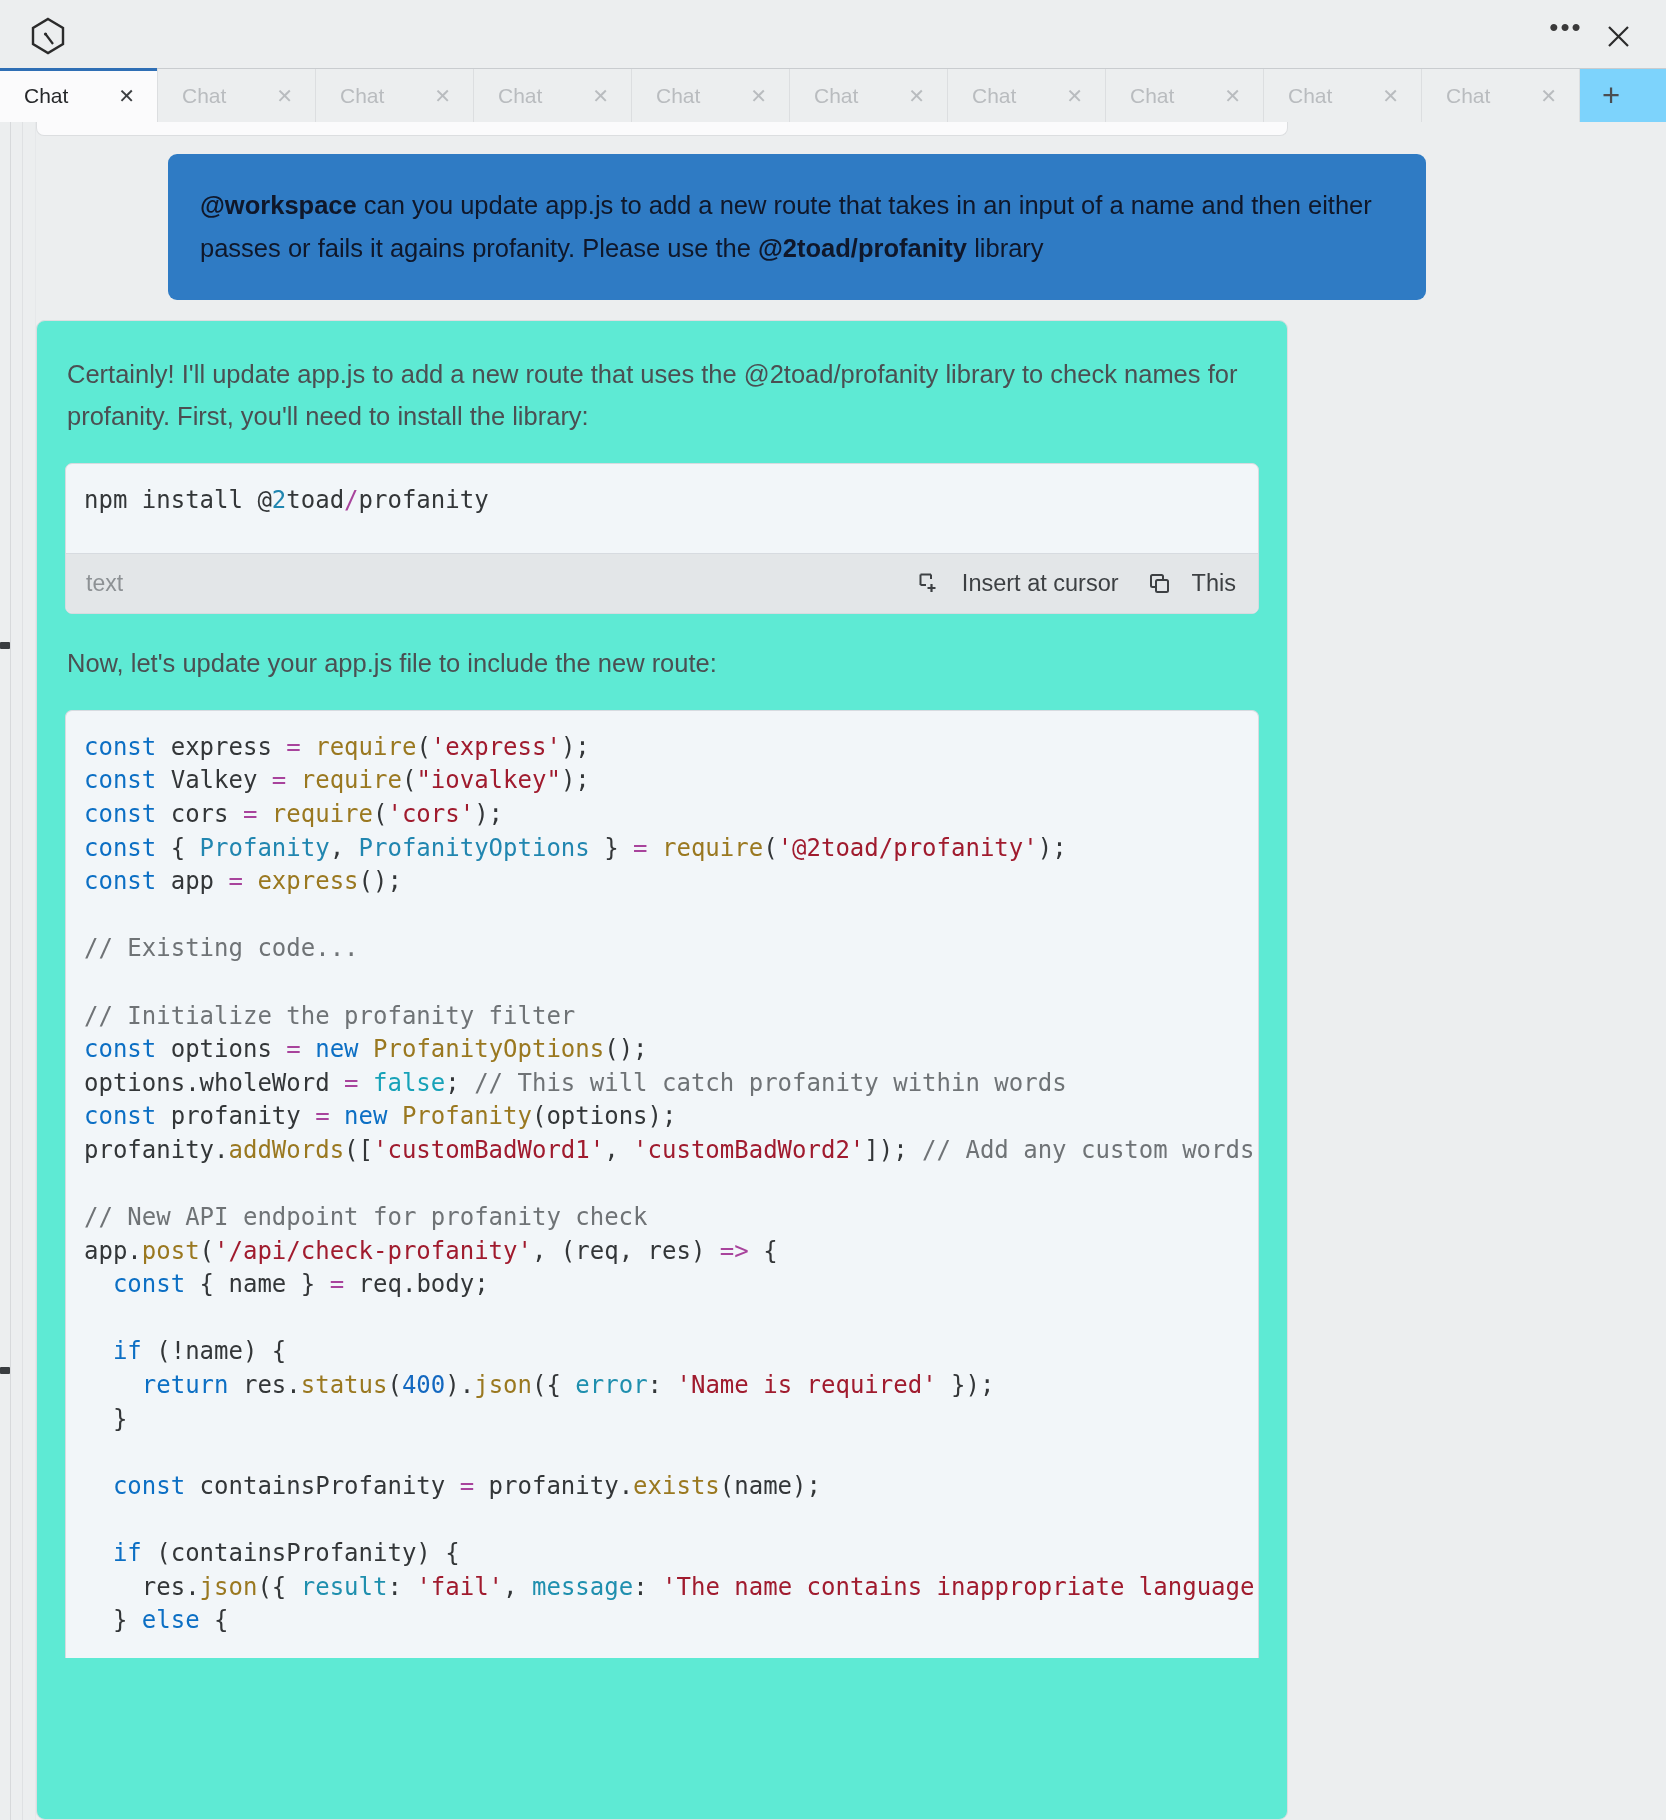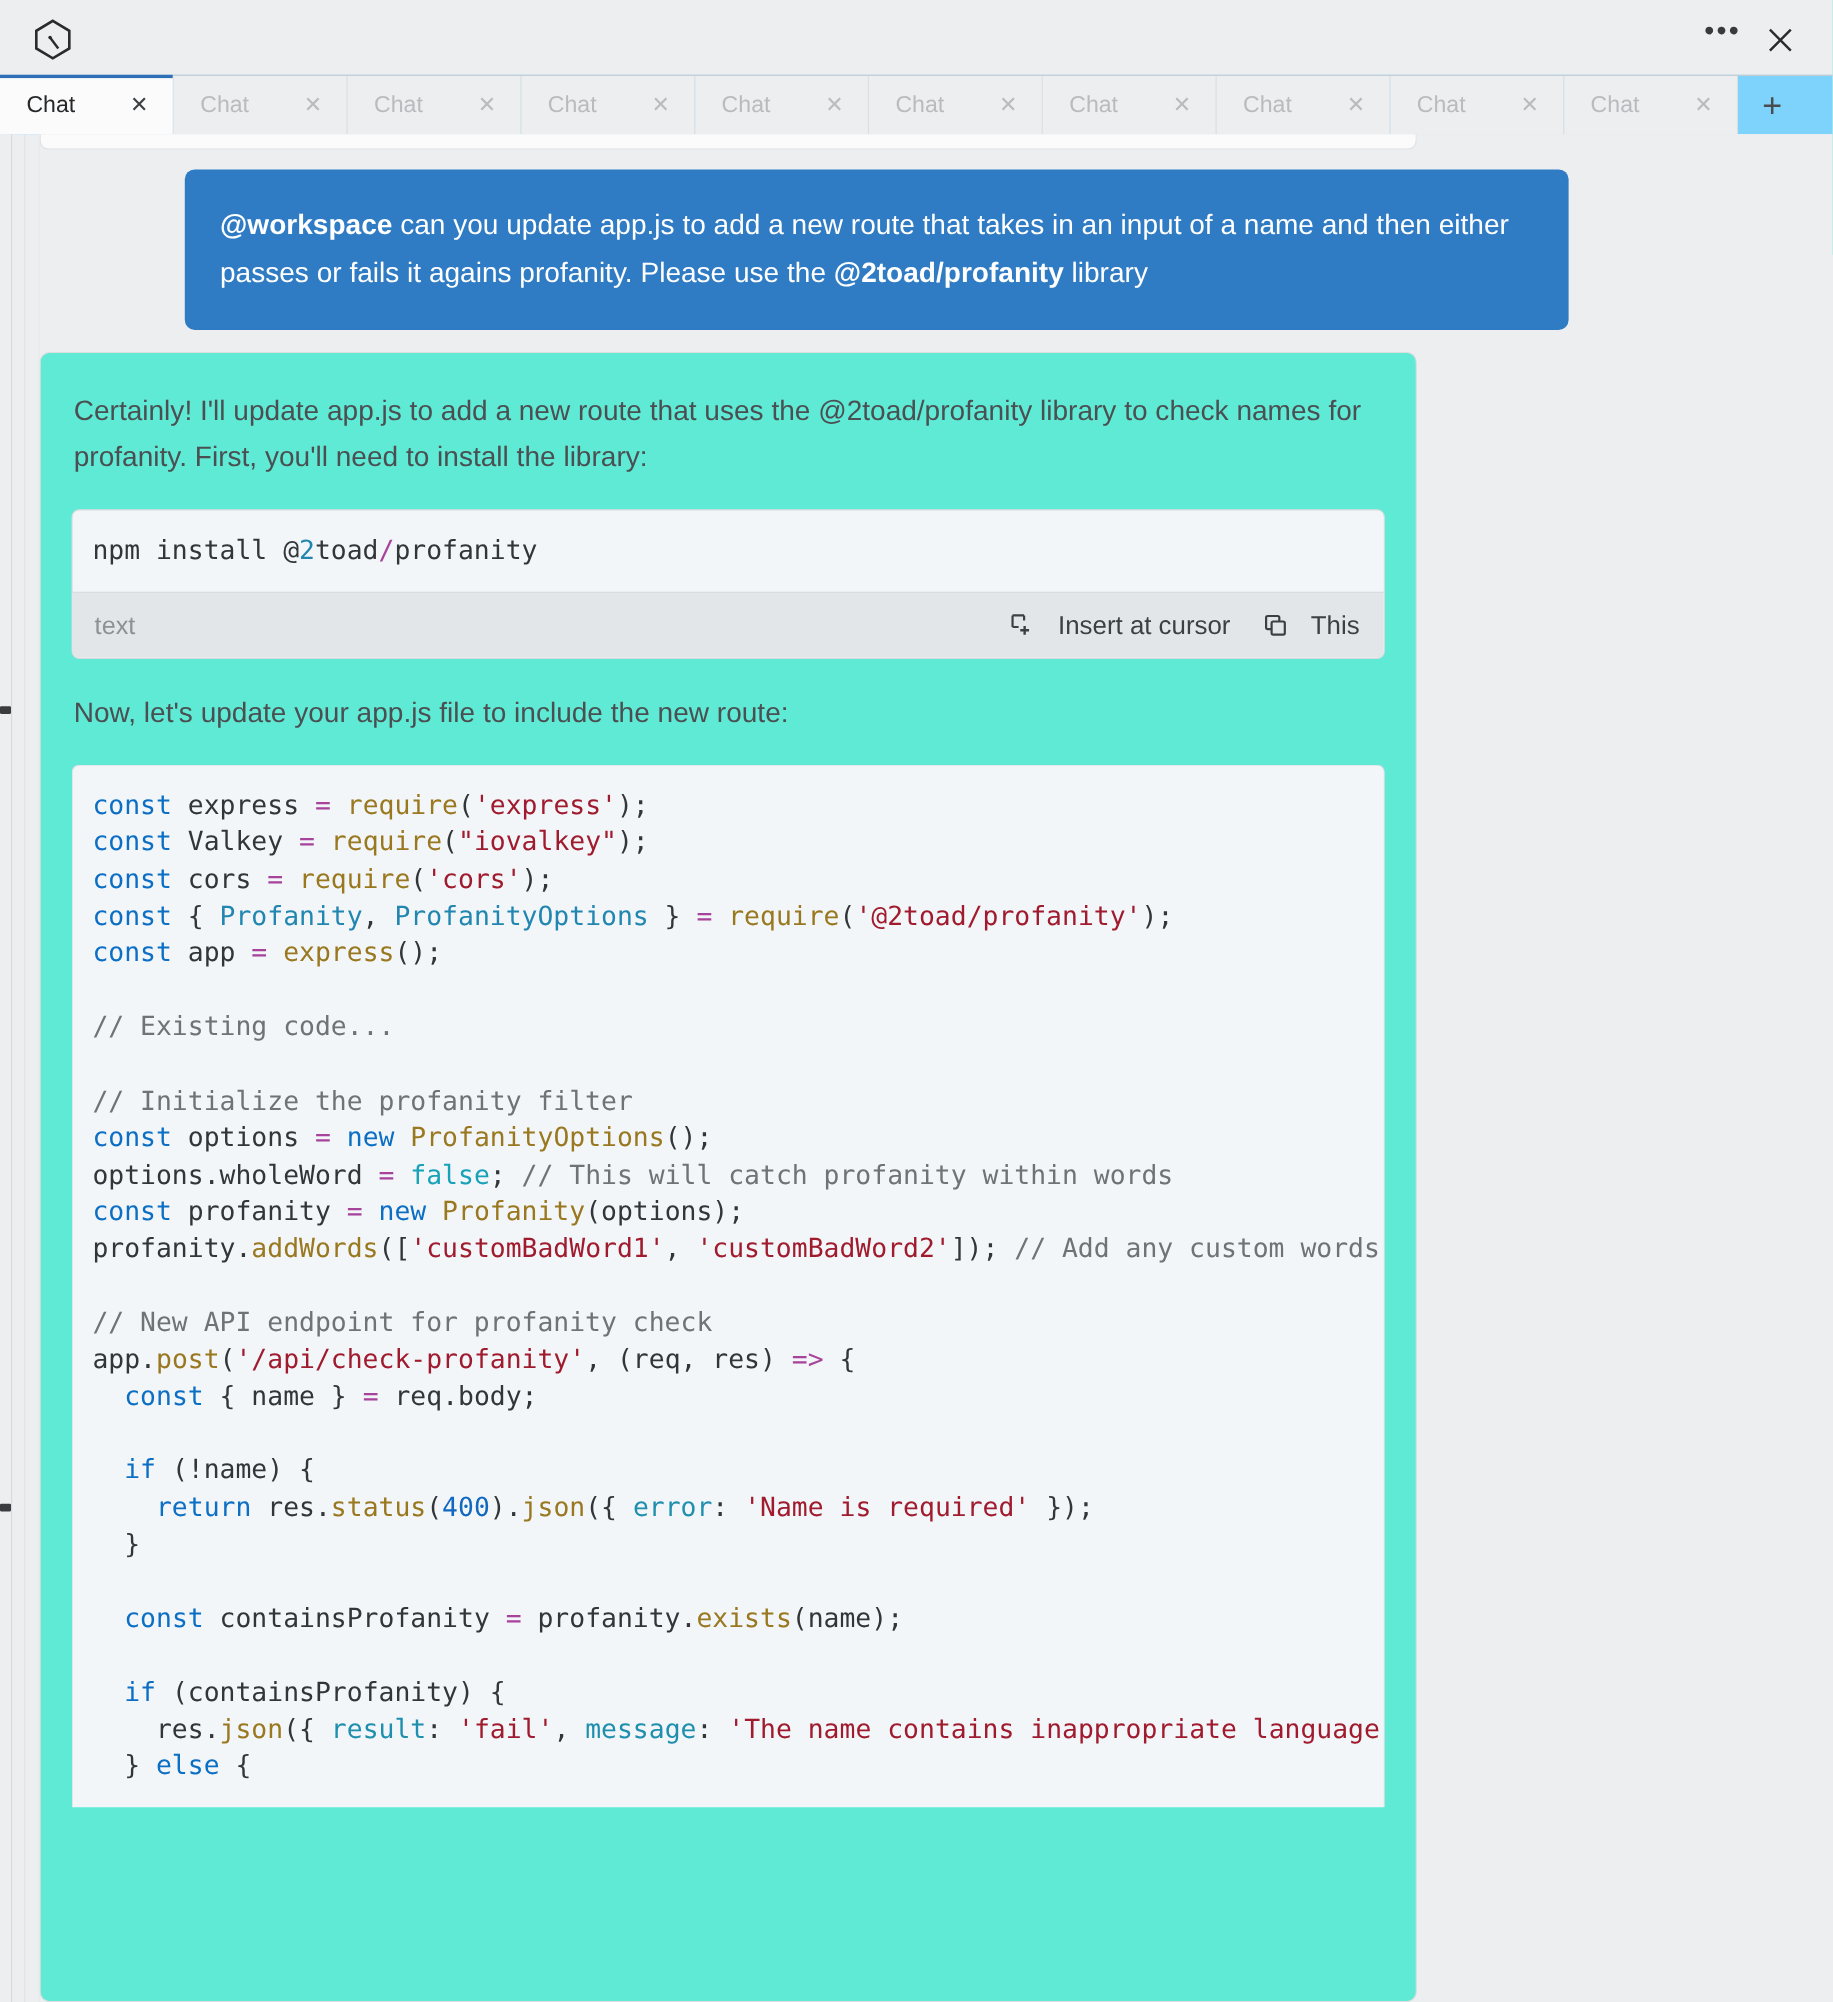--- a/index.html
+++ b/index.html
@@ -92,21 +92,21 @@
   }
   .prev-card-tail{
     position:absolute;left:0;top:0;width:1252px;height:14px;
     background:#fbfbfc;border:1px solid #dcdee0;border-top:none;
     border-radius:0 0 8px 8px;box-sizing:border-box;
   }
 
   
   .user-bubble{
     position:absolute;left:132px;top:32px;width:1258px;
-    background:#2f7bc4;color:#ffffff;
+    background:#2f7bc4;color:#0f172a;
     border-radius:9px;
     padding:30px 34px 30px 32px;
     box-sizing:border-box;
     font-size:25.5px;line-height:1.68;
   }
   .user-bubble b{font-weight:bold;}
 
   
   .assistant-card{
     position:absolute;left:0px;top:198px;width:1252px;
@@ -141,20 +141,21 @@
     white-space:pre;
     overflow:hidden;
   }
   .code-toolbar{
     background:#e3e6e8;
     border-top:1px solid #d7dbe0;
     height:60px;
     display:flex;align-items:center;
     padding:0 22px 0 20px;
     box-sizing:border-box;
+    margin-top:15px;
   }
   .code-lang{
     color:#8d9194;font-size:23px;
     font-family:"Liberation Sans",sans-serif;
   }
   .toolbar-spacer{flex:1;}
   .tb-btn{
     display:flex;align-items:center;gap:22px;
     color:#3d4043;font-size:23.5px;
     margin-left:30px;

